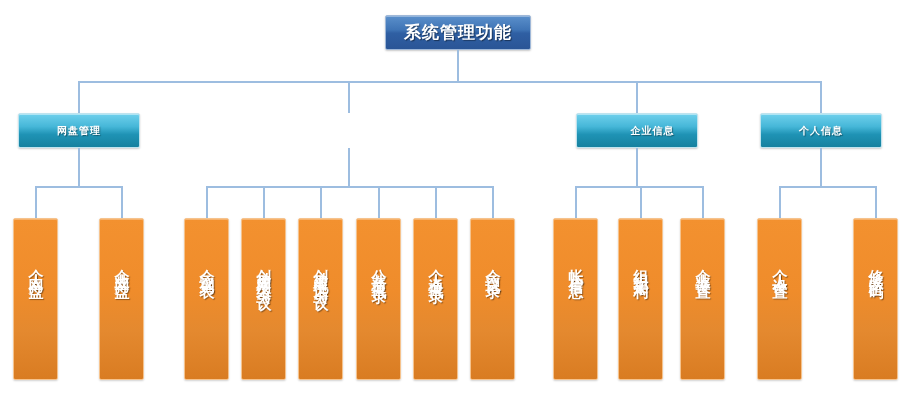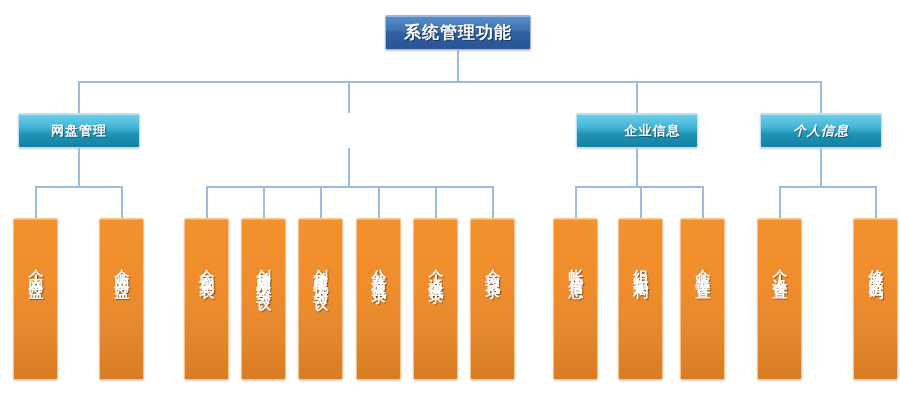--- a/index.html
+++ b/index.html
@@ -35,21 +35,21 @@
     font-size:17px;
     letter-spacing:1px;
     text-shadow:1px 1px 1px rgba(0,0,0,.45);
   }
 
   
   .node.branch{
     background:linear-gradient(to bottom,#6fd0ec 0%,#46b7d8 38%,#1f93b5 62%,#16819f 100%);
     border:1px solid #bfe3ee;
     box-shadow:0 1px 2px rgba(0,0,0,.20), inset 0 1px 0 rgba(255,255,255,.45);
-    font-size:13px;
+    font-size:10px;
     letter-spacing:1px;
     text-shadow:1px 1px 1px rgba(0,0,0,.40);
   }
 
   
   .node.leaf{
     background:linear-gradient(to bottom,#f3912f 0%,#ef8c2b 45%,#e4892f 70%,#d97c22 100%);
     border:1px solid #f6c38d;
     box-shadow:0 1px 2px rgba(0,0,0,.18), inset 0 1px 0 rgba(255,255,255,.30);
     font-size:15px;
@@ -138,21 +138,21 @@
   <div class="node leaf" style="left:553px;top:218px;width:45px;height:162px;">
     <span class="vtext">帐户信息</span>
   </div>
   <div class="node leaf" style="left:618px;top:218px;width:45px;height:162px;">
     <span class="vtext">组织架构</span>
   </div>
   <div class="node leaf" style="left:680px;top:218px;width:45px;height:162px;">
     <span class="vtext">企业设置</span>
   </div>
 
-  <div class="node branch" style="left:760px;top:113px;width:122px;height:35px;font-style:italic;">
+  <div class="node branch" style="left:760px;top:113px;width:122px;height:35px;">
     <span>个人信息</span>
   </div>
   <div class="conn v" style="left:820px;top:148px;height:38px;"></div>
   <div class="conn h" style="left:779px;top:186px;width:97px;"></div>
   <div class="conn v" style="left:779px;top:186px;height:32px;"></div>
   <div class="conn v" style="left:875px;top:186px;height:32px;"></div>
 
   <div class="node leaf" style="left:757px;top:218px;width:45px;height:162px;">
     <span class="vtext">个人设置</span>
   </div>

